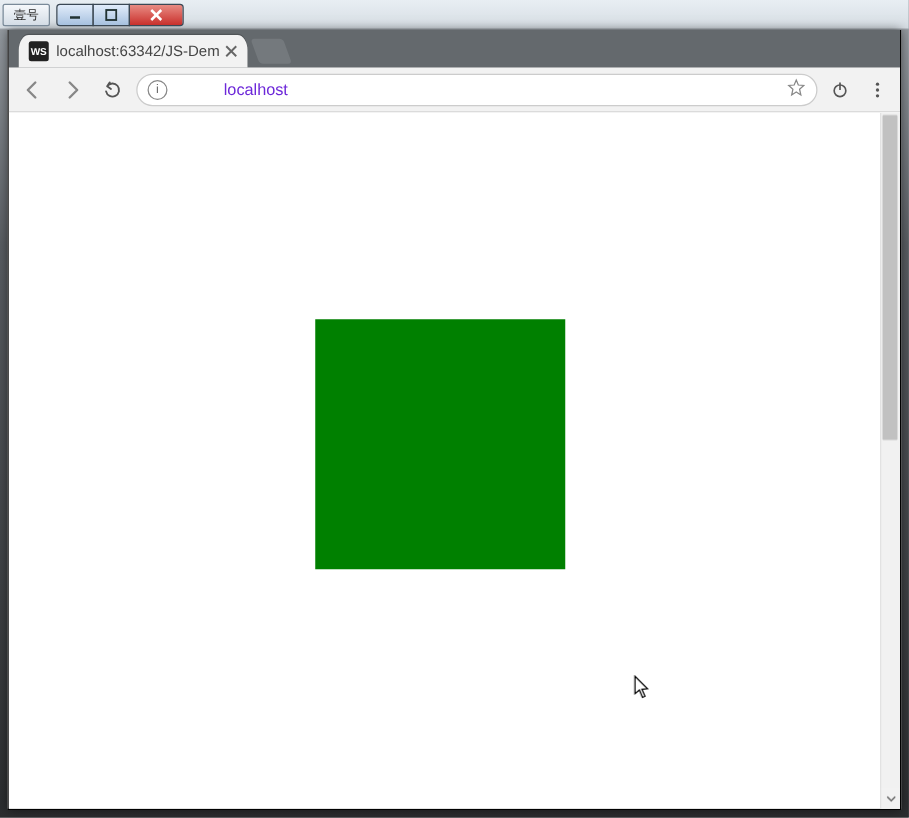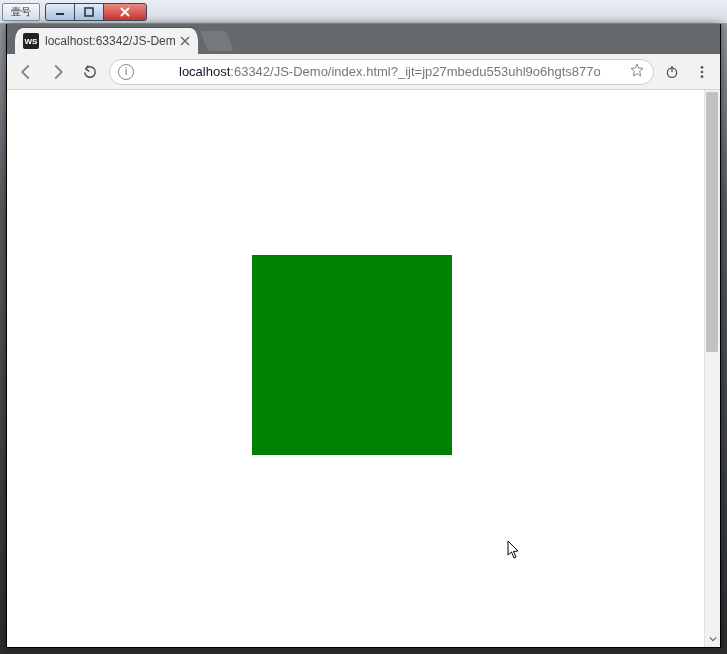--- a/index.html
+++ b/index.html
@@ -150,21 +150,21 @@
       overflow: hidden;
     }
     .omnibox .info-icon {
       width: 16px; height:16px;
       border: 1px solid #888; border-radius: 50%;
       display:flex; align-items:center; justify-content:center;
       font-size: 10px; color:#666;
       margin-right: 6px;
       flex-shrink: 0;
     }
-    .omnibox .url-host { color: #0f172a; padding-left: 39px; }
+    .omnibox .url-host { color: #6d28d9; padding-left: 39px; }
     .omnibox .url-path { color: #777; white-space: nowrap; overflow:hidden; text-overflow: ellipsis; }
     .omnibox .star {
       margin-left: auto; color:#888; flex-shrink:0; cursor:pointer;
     }
     .tool-icon {
       width: 24px; height:24px;
       display:flex; align-items:center; justify-content:center;
       color:#555;
       cursor:pointer;
     }
@@ -278,21 +278,20 @@
     </div>
     <div class="nav-btn enabled">
       <svg width="18" height="18" viewBox="0 0 24 24">
           <path d="M5 12 a7 7 0 1 1 2.2 5.1 M5 12 l0 -5 M5 12 l5 0" fill="none" stroke="currentColor" stroke-width="2" stroke-linecap="round" transform="rotate(35 12 12)"></path>
         </svg>
     </div>
 
     <div class="omnibox">
       <span class="info-icon">i</span>
       <span class="url-host">localhost</span>
-      <span class="url-path">:63342/JS-Demo/index.html?_ijt=jp27mbedu553uhl9o6hgts877o</span>
       <span class="star">
         <svg width="16" height="16" viewBox="0 0 24 24">
             <path d="M12 3 L14.5 9 L21 9.5 L16 14 L17.5 21 L12 17.5 L6.5 21 L8 14 L3 9.5 L9.5 9 Z" fill="none" stroke="currentColor" stroke-width="1.5"></path>
           </svg>
       </span>
     </div>
 
     <div class="tool-icon">
       <svg width="16" height="16" viewBox="0 0 24 24">
           <circle cx="12" cy="13" r="7" fill="none" stroke="currentColor" stroke-width="2"></circle>

